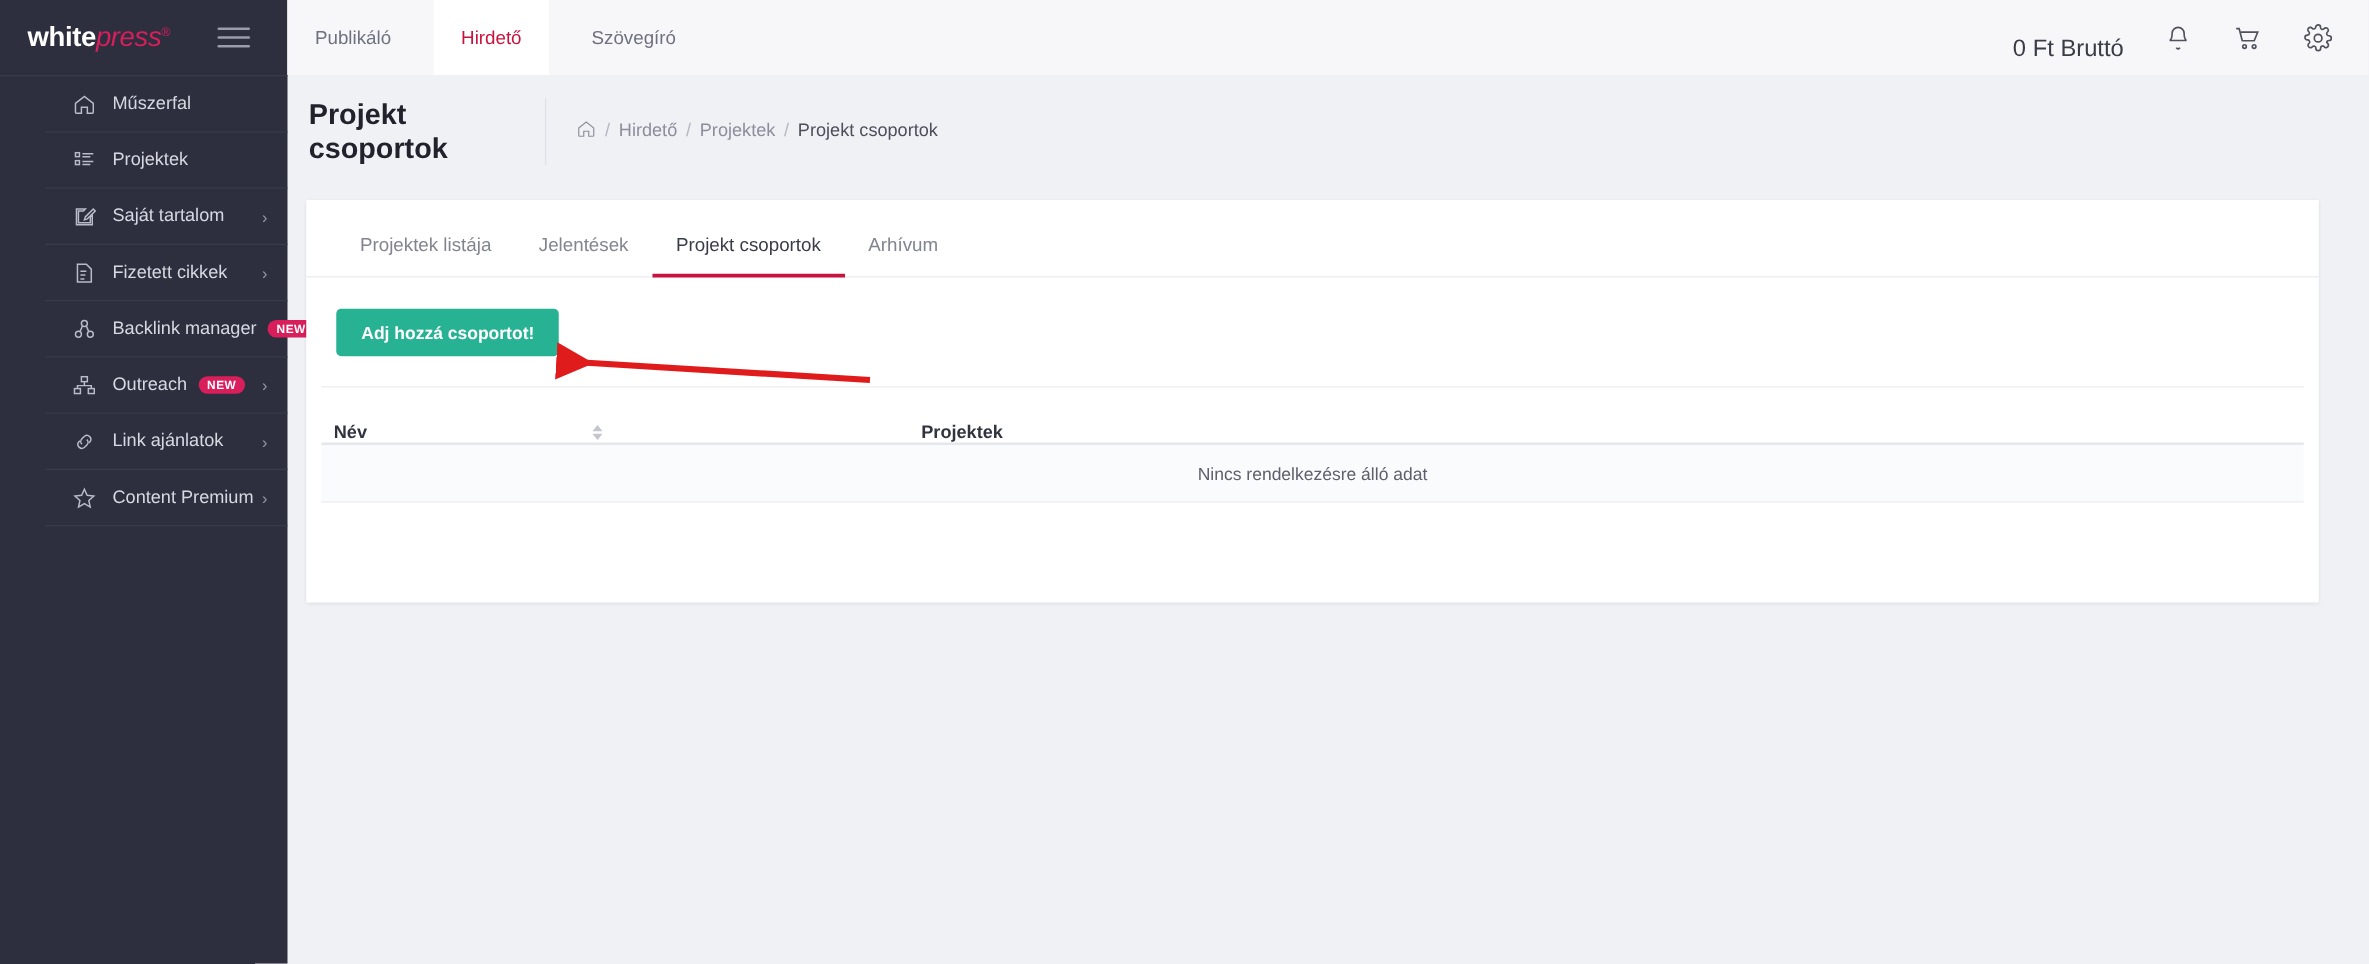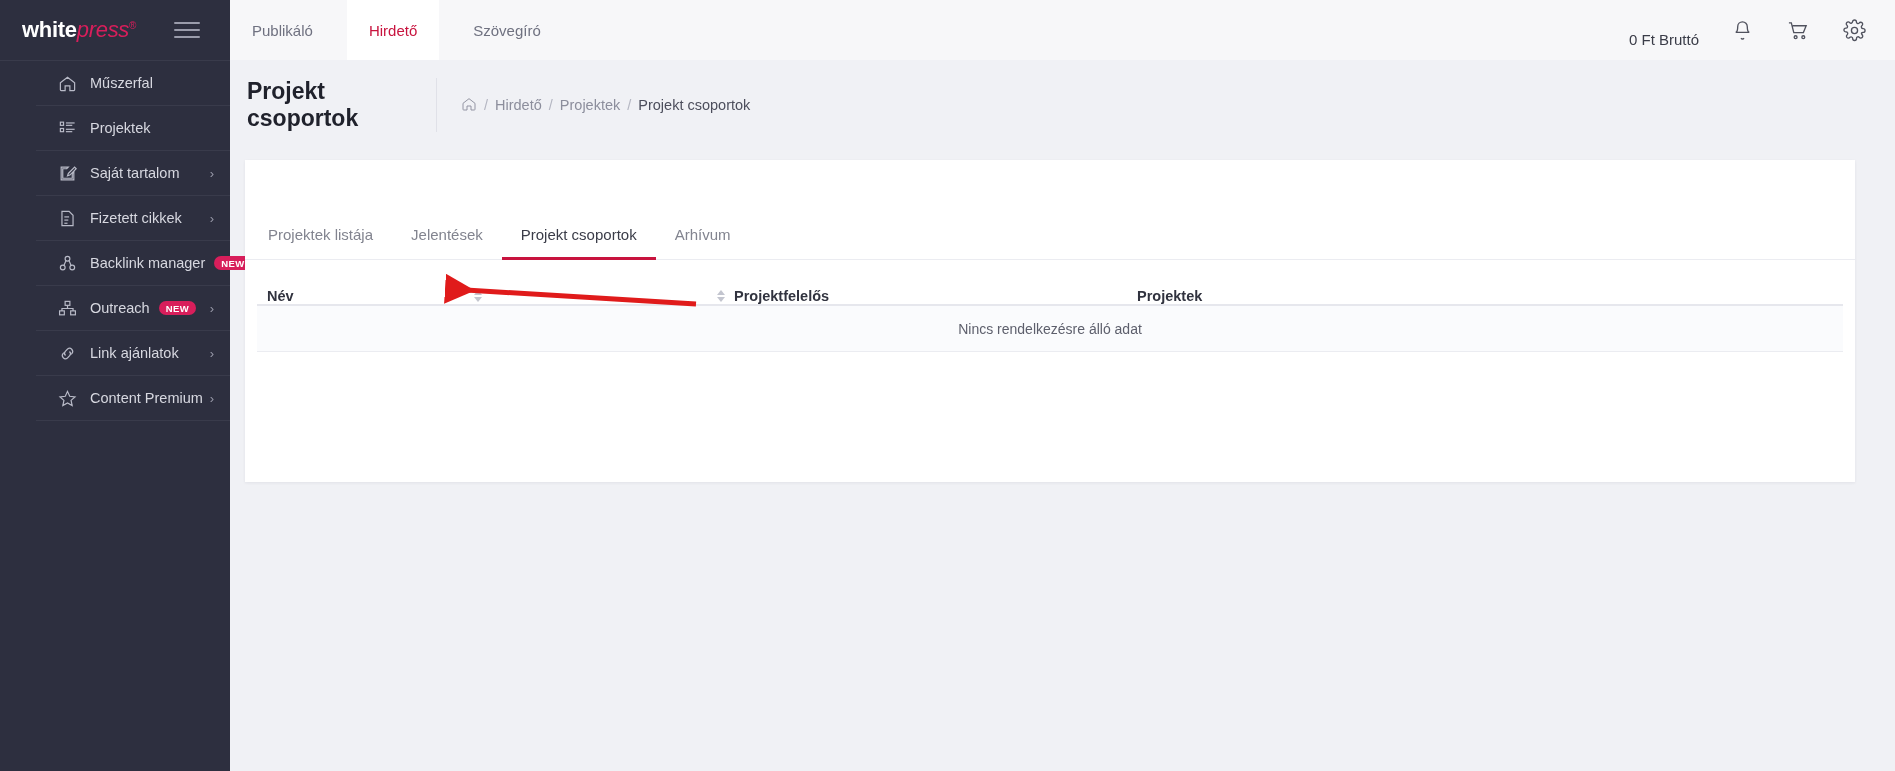--- a/index.html
+++ b/index.html
@@ -60,21 +60,21 @@
   .toptab {
     display: flex; align-items: center; padding: 0 22px;
     font-size: 15px; color: #6f7180; cursor: pointer;
     background: #f7f7f9;
   }
   .toptab.active { color: #c8133e; background: #ffffff; }
   .topright {
     margin-left: auto; display: flex; align-items: center; gap: 30px;
     padding-right: 28px;
   }
-  .balance { font-size: 15px; color: #3a3c48; white-space: nowrap; margin-top: 19px; }
+  .balance { font-size: 19px; color: #3a3c48; white-space: nowrap; margin-top: 19px; }
   .ticon { width: 26px; height: 26px; cursor: pointer; display:flex; align-items:center; justify-content:center; }
   .ticon svg { width: 23px; height: 23px; stroke: #50525e; fill: none; stroke-width: 1.4; }
 
   
   .pagehead {
     position: absolute; left: 230px; top: 60px;
     width: 1665px; height: 90px;
     display: flex; align-items: center;
   }
   .page-title {
@@ -89,22 +89,22 @@
   .breadcrumb .slash { color: #b4b6c2; }
 
   
   .card {
     position: absolute; left: 245px; top: 160px;
     width: 1610px; height: 322px;
     background: #ffffff;
     box-shadow: 0 1px 3px rgba(30,32,50,.07);
   }
   .tabs {
-    display: flex; align-items: flex-end; height: 79px;
-    border-bottom: 1px solid #ebecf1; padding-left: 4px; margin-top: 21px;
+    display: flex; align-items: flex-end; height: 62px;
+    border-bottom: 1px solid #ebecf1; padding-left: 24px;
   }
   .tab {
     position: relative; padding: 0 19px 16px; font-size: 15px;
     color: #82848f; cursor: pointer; white-space: nowrap;
   }
   .tab.active { color: #3a3c48; }
   .tab.active::after {
     content: ""; position: absolute; left: 0; right: 0; bottom: -1px;
     height: 3px; background: #c8133e;
   }
@@ -309,37 +309,33 @@
 
   <section class="card">
 
     <div class="tabs">
       <div class="tab">Projektek listája</div>
       <div class="tab">Jelentések</div>
       <div class="tab active">Projekt csoportok</div>
       <div class="tab">Arhívum</div>
     </div>
 
+    <div class="btnrow">
+      <button class="btn-add">Adj hozzá csoportot!</button>
+    </div>
 
     <div class="tbl">
       <div class="thead">
         <div class="th c1">
           <span>Név</span>
           <span class="sort spaced">
               <i class="up"></i>
               <i class="dn"></i>
             </span>
         </div>
-        <div class="th c3">
-          <span class="sort left">
-              <i class="up"></i>
-              <i class="dn"></i>
-            </span>
-          <span>Projektfelelős</span>
-        </div>
         <div class="th c4">
           <span>Projektek</span>
         </div>
       </div>
       <div class="empty-row">Nincs rendelkezésre álló adat</div>
     </div>
 
   </section>
 
   <svg class="annot" viewBox="0 0 1895 771">

